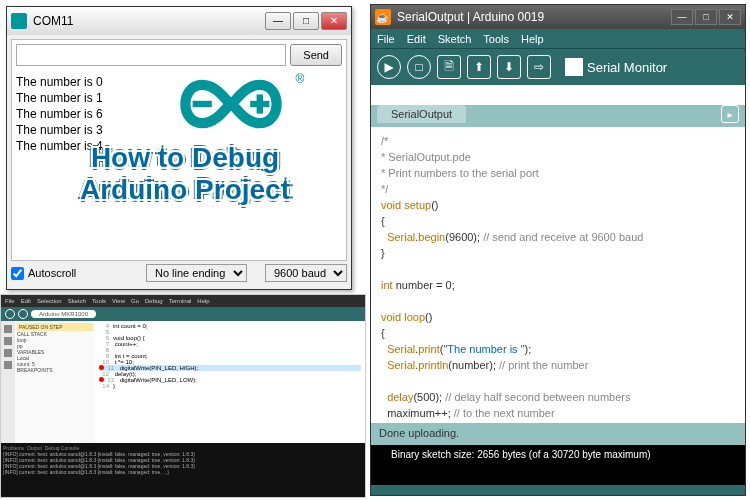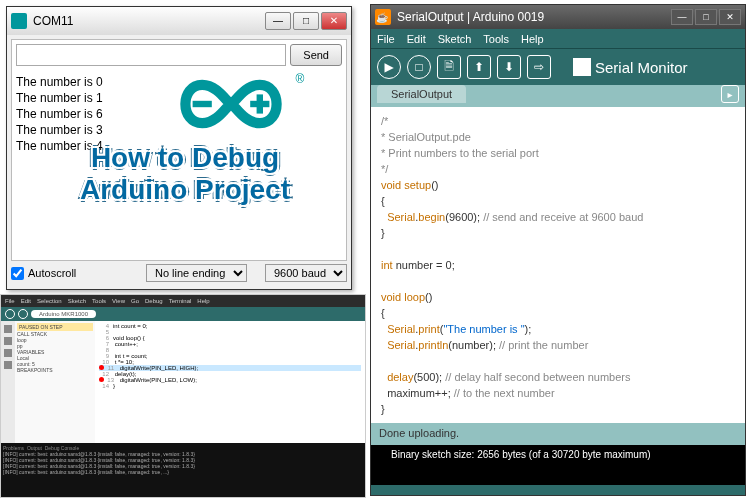--- a/index.html
+++ b/index.html
@@ -51,23 +51,23 @@
 .ide-window { position: absolute; left: 370px; top: 4px; width: 376px; height: 492px; background: #fff; border: 1px solid #333; display: flex; flex-direction: column; }
 .ide-titlebar { height: 24px; background: linear-gradient(#6a6a6a,#444); display: flex; align-items: center; color: #fff; font-size: 12px; padding: 0 4px; }
 .ide-titlebar .jicon { width: 16px; height: 16px; background: #f80; border-radius: 2px; margin-right: 6px; display: flex; align-items: center; justify-content: center; font-size: 10px; }
 .ide-titlebar .t { flex: 1; }
 .ide-winbtns { display: flex; gap: 2px; }
 .ide-winbtns .b { width: 22px; height: 16px; background: #555; border: 1px solid #777; font-size: 9px; text-align: center; line-height: 14px; }
 .ide-menubar { height: 20px; background: #2d6b6a; color: #fff; display: flex; align-items: center; padding: 0 6px; gap: 12px; font-size: 11px; border-bottom: 1px solid #1a4a49; }
 .ide-toolbar { height: 36px; background: #2d6b6a; display: flex; align-items: center; padding: 0 6px; gap: 6px; }
 .ide-btn { width: 24px; height: 24px; border: 1px solid #fff; border-radius: 50%; display: flex; align-items: center; justify-content: center; color: #fff; font-size: 12px; }
 .ide-btn.sq { border-radius: 3px; }
-.ide-sm { margin-left: 16px; color: #fff; font-size: 15px; display: flex; align-items: center; gap: 4px; }
+.ide-sm { margin-left: 8px; color: #fff; font-size: 13px; display: flex; align-items: center; gap: 4px; }
 .ide-sm .i { width: 18px; height: 18px; background: #fff; }
-.ide-tabs { height: 22px; background: #92c1c0; display: flex; align-items: flex-end; padding: 4px 6px; }
+.ide-tabs { height: 22px; background: #92c1c0; display: flex; align-items: flex-end; padding: 4px 6px; margin-top: 20px; }
 .ide-tab { background: #b8d6d5; padding: 3px 14px; border-radius: 4px 4px 0 0; font-size: 11px; color: #333; }
 .ide-tab-right { margin-left: auto; width: 18px; height: 18px; border: 1px solid #fff; border-radius: 3px; display: flex; align-items: center; justify-content: center; color: #fff; font-size: 10px; }
 .ide-code { flex: 1; background: #fff; padding: 6px 10px; font-family: 'Courier New', monospace; font-size: 11px; line-height: 16px; color: #333; overflow: hidden; }
 .ide-code .cm { color: #888; }
 .ide-code .kw { color: #c47000; }
 .ide-code .ty { color: #c47000; }
 .ide-code .fn { color: #c47000; }
 .ide-code .str { color: #0066cc; }
 .ide-status { height: 22px; background: #92c1c0; color: #333; font-size: 11px; padding: 4px 8px; }
 .ide-console { height: 40px; background: #000; color: #fff; font-family: 'Courier New', monospace; font-size: 10px; padding: 4px 20px; }

